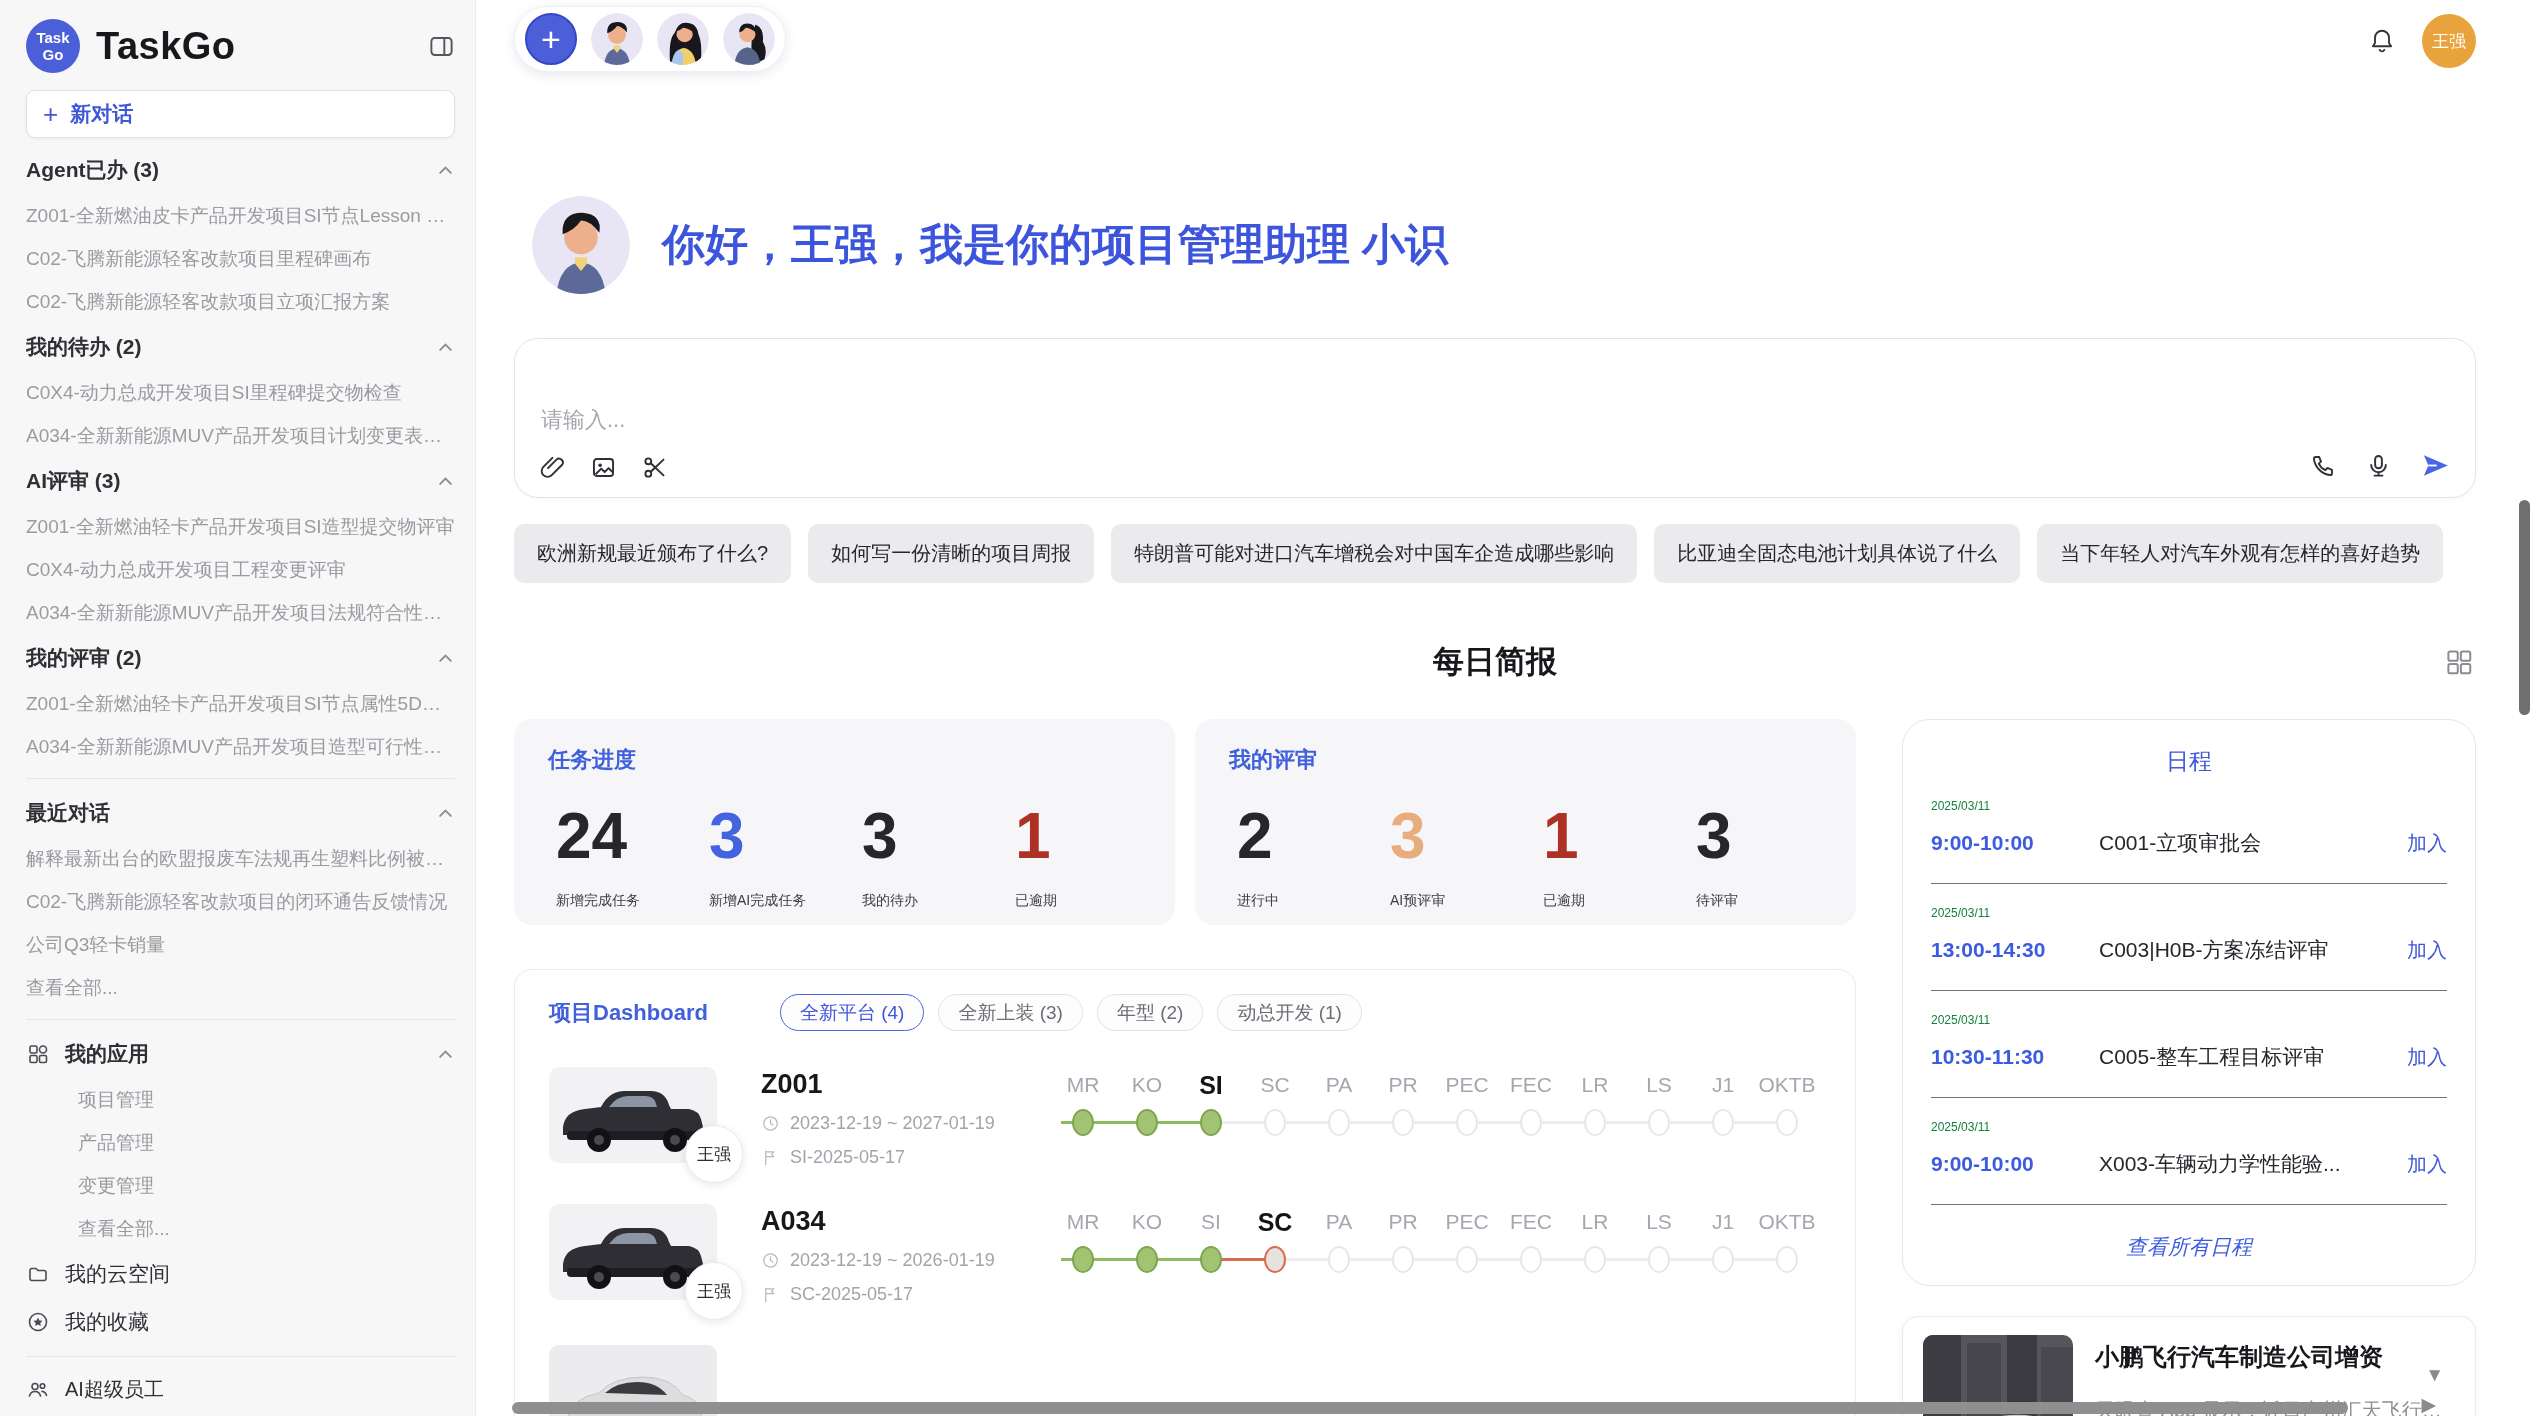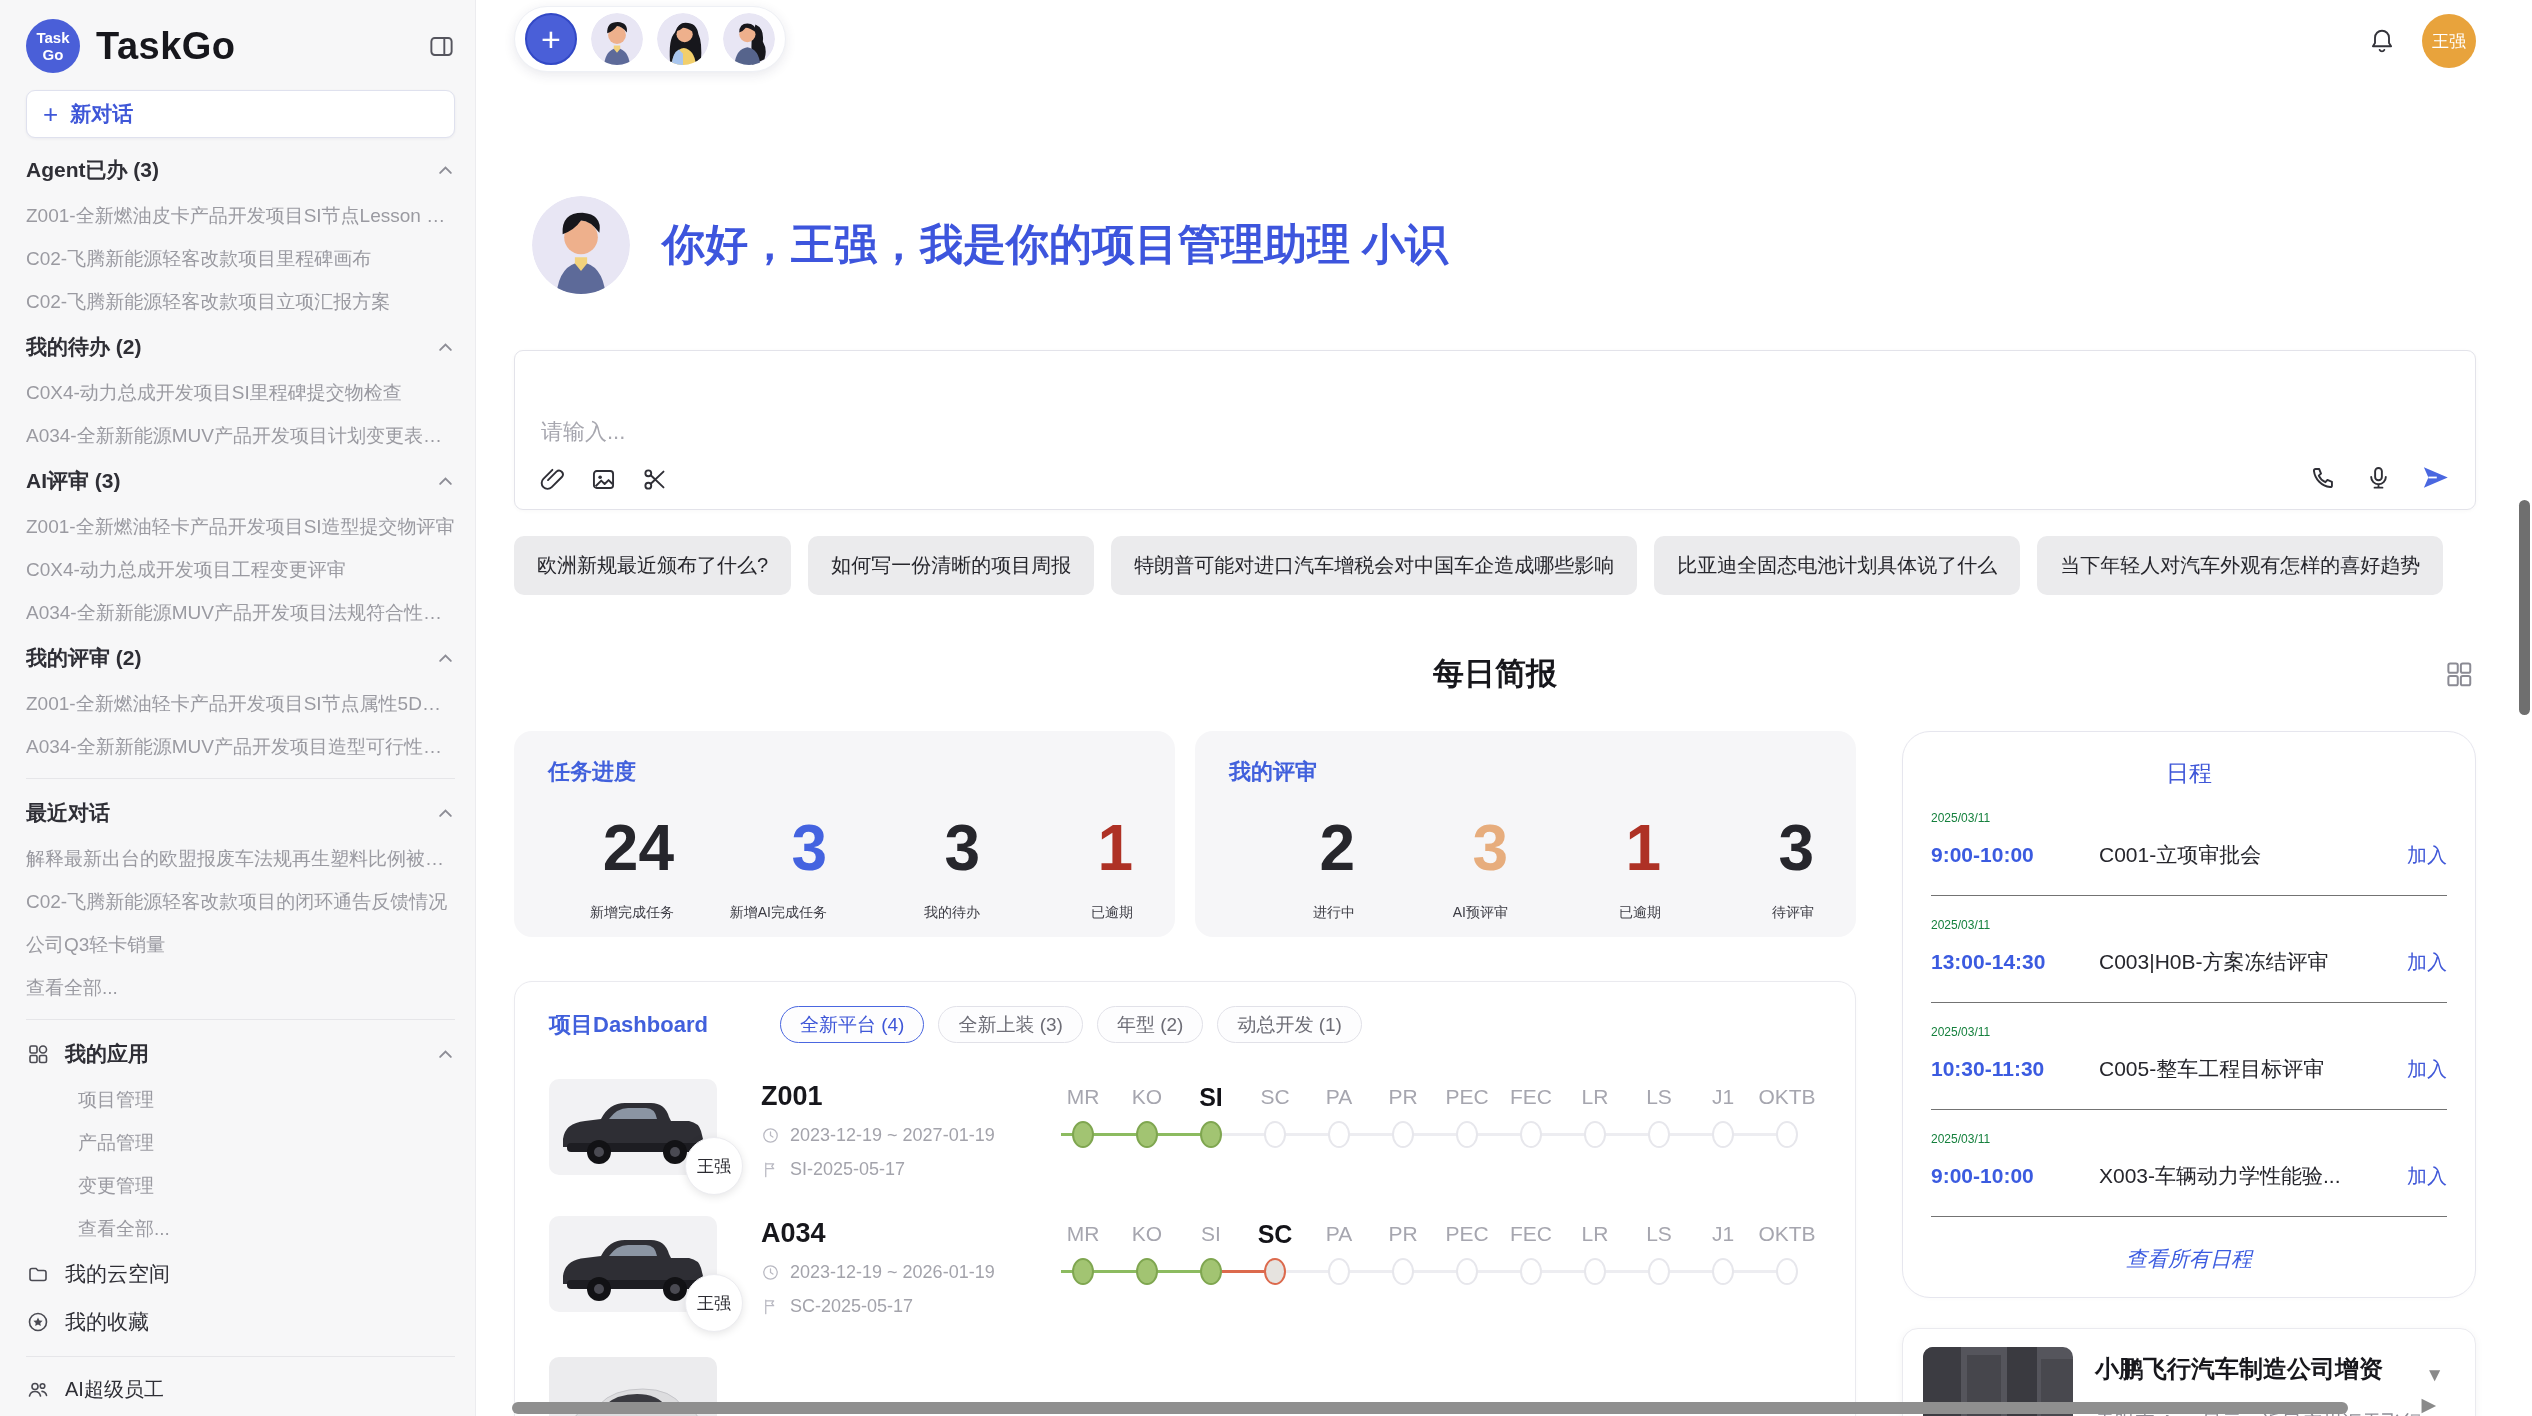--- a/index.html
+++ b/index.html
@@ -49,21 +49,21 @@
   .top-actions{display:flex;align-items:center;gap:26px;padding-top:8px;}
   .bell-ic{width:28px;height:28px;color:#33333a;cursor:pointer;}
   .user-badge{width:54px;height:54px;border-radius:50%;background:#e8a33c;color:#fff;font-size:17px;
               display:flex;align-items:center;justify-content:center;cursor:pointer;}
 
   .hero{margin-top:116px;display:flex;align-items:center;gap:32px;padding-left:18px;}
   .hero-avatar{width:98px;height:98px;border-radius:50%;overflow:hidden;flex:none;}
   .hero-avatar svg{width:100%;height:100%;}
   .greeting{font-size:43px;font-weight:700;color:#3d55dd;}
 
-  .input-card{margin-top:56px;height:160px;border:1.5px solid #e3e3ea;border-radius:9px;
+  .input-card{margin-top:44px;height:160px;border:1.5px solid #e3e3ea;border-radius:24px;
               position:relative;box-shadow:0 1px 4px rgba(0,0,0,.03);background:#fff;}
   .placeholder{position:absolute;top:66px;left:26px;font-size:22px;color:#a7a7af;}
   .input-icons-left{position:absolute;left:24px;bottom:16px;display:flex;gap:24px;align-items:center;}
   .input-icons-right{position:absolute;right:24px;bottom:16px;display:flex;gap:28px;align-items:center;}
   .in-ic{width:27px;height:27px;color:#2f2f36;cursor:pointer;}
   .send-ic{width:31px;height:31px;color:#4a67e0;cursor:pointer;}
 
   .chips{margin-top:26px;display:flex;gap:17px;}
   .chip{height:59px;display:flex;align-items:center;padding:0 23px;background:#ebebed;border-radius:10px;
         font-size:20px;color:#26262c;white-space:nowrap;cursor:pointer;}
@@ -73,21 +73,21 @@
   .briefing-grid-ic{position:absolute;right:2px;top:6px;width:30px;height:30px;color:#8b8b94;cursor:pointer;}
 
   .content-row{margin-top:32px;display:flex;gap:46px;align-items:flex-start;}
   .left-col{width:1342px;flex:none;}
   .right-col{flex:1;min-width:0;}
 
   .stats-row{display:flex;gap:20px;}
   .stat-card{background:#f6f6f8;border-radius:18px;height:206px;padding:26px 34px;flex:1;}
   .card-title{font-size:22px;color:#4160dc;font-weight:600;}
   .stat-grid{display:flex;justify-content:space-between;margin-top:28px;padding:0 8px;}
-  .stat{text-align:right;min-width:118px;}
+  .stat{text-align:left;min-width:118px;}
   .stat-value{font-size:64px;font-weight:600;color:#26262c;line-height:1.05;}
   .stat-value.blue{color:#4463e0}.stat-value.red{color:#ae3125}.stat-value.orange{color:#e7ad7d}
   .stat-label{margin-top:22px;font-size:14px;color:#3c3c44;}
 
   .dashboard-card{margin-top:44px;border:1px solid #eaeaef;border-radius:18px;padding:24px 34px;
                   height:470px;box-shadow:0 1px 4px rgba(0,0,0,.02);overflow:hidden;background:#fff;}
   .dash-head{display:flex;align-items:center;}
   .dash-title{font-size:22px;font-weight:600;color:#4160dc;margin-right:72px;}
   .filter-chip{height:37px;padding:0 19px;border-radius:19px;border:1px solid #e1e1e8;color:#6d6d76;
                background:#fdfdfe;font-size:19px;display:flex;align-items:center;margin-right:14px;

